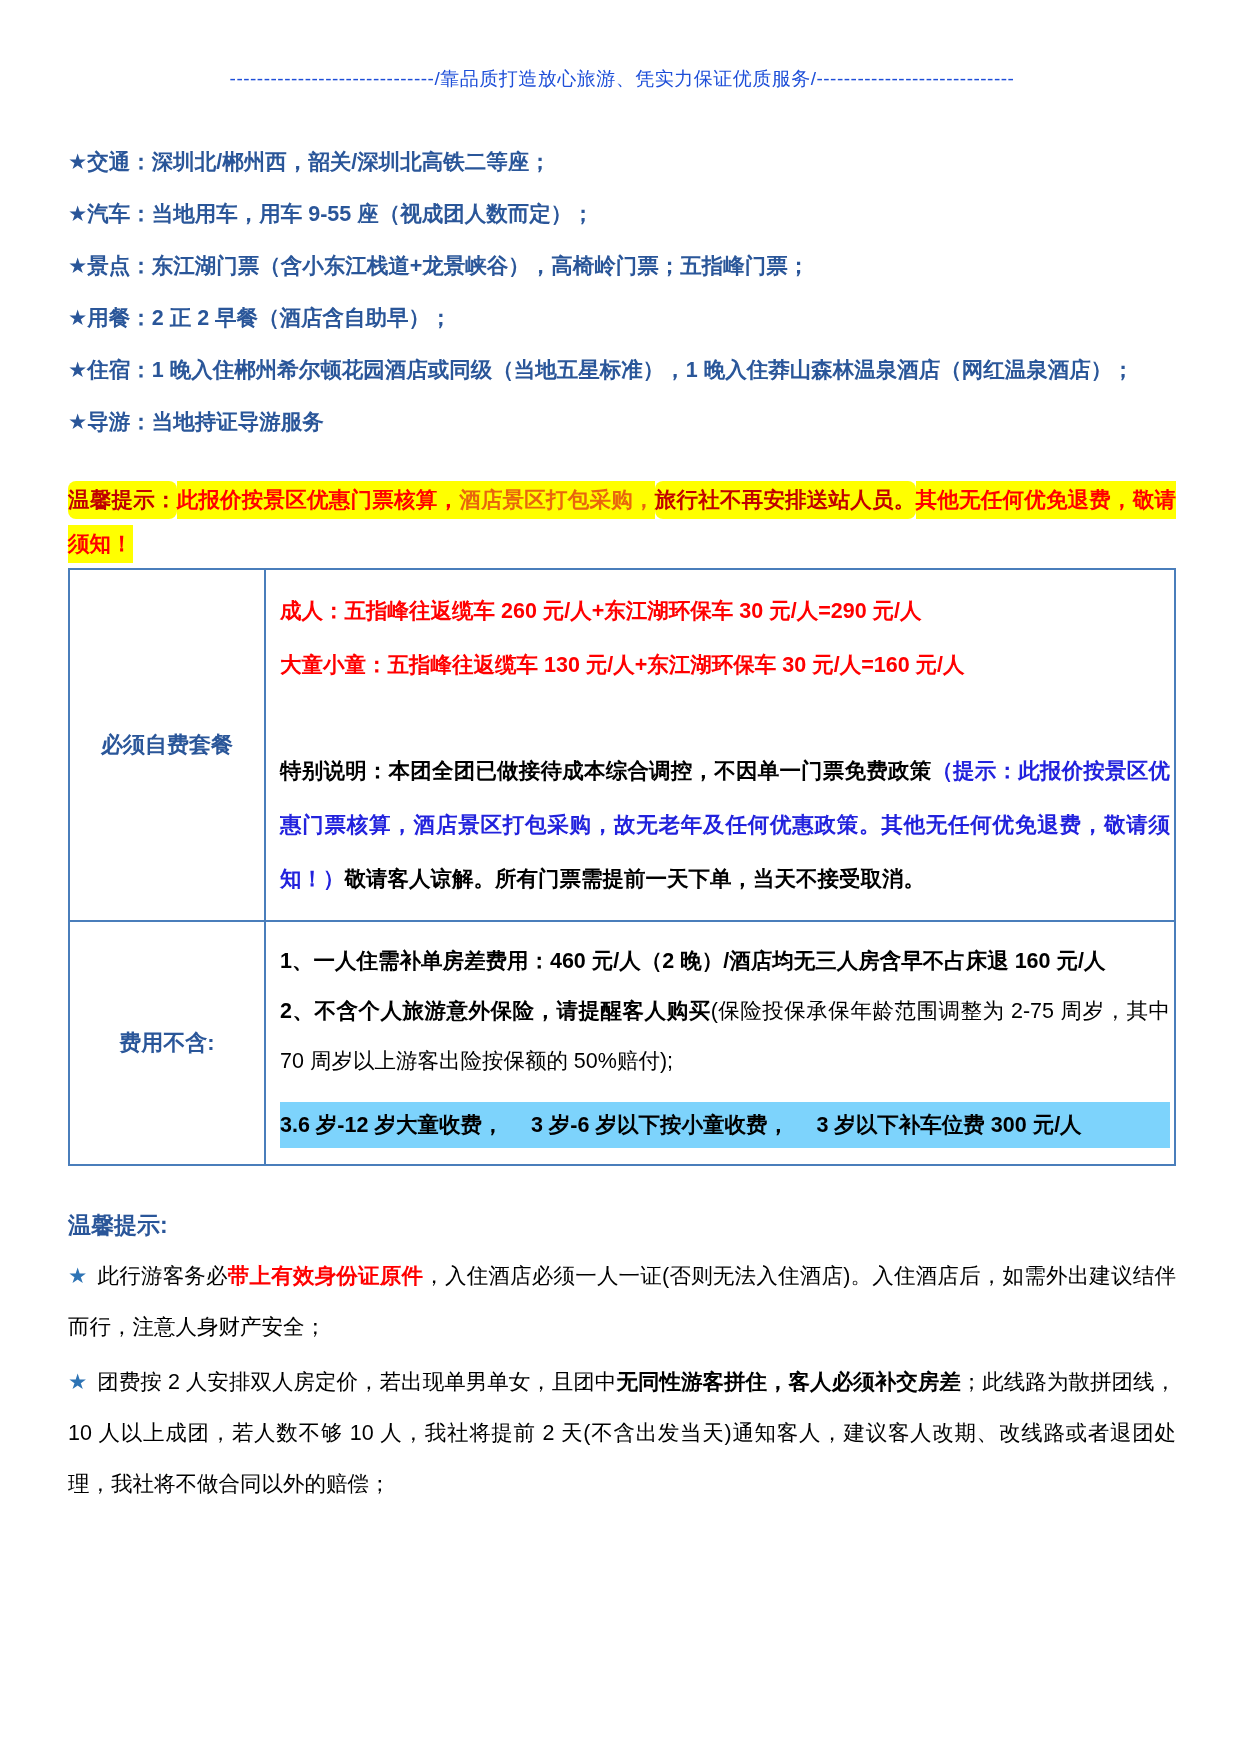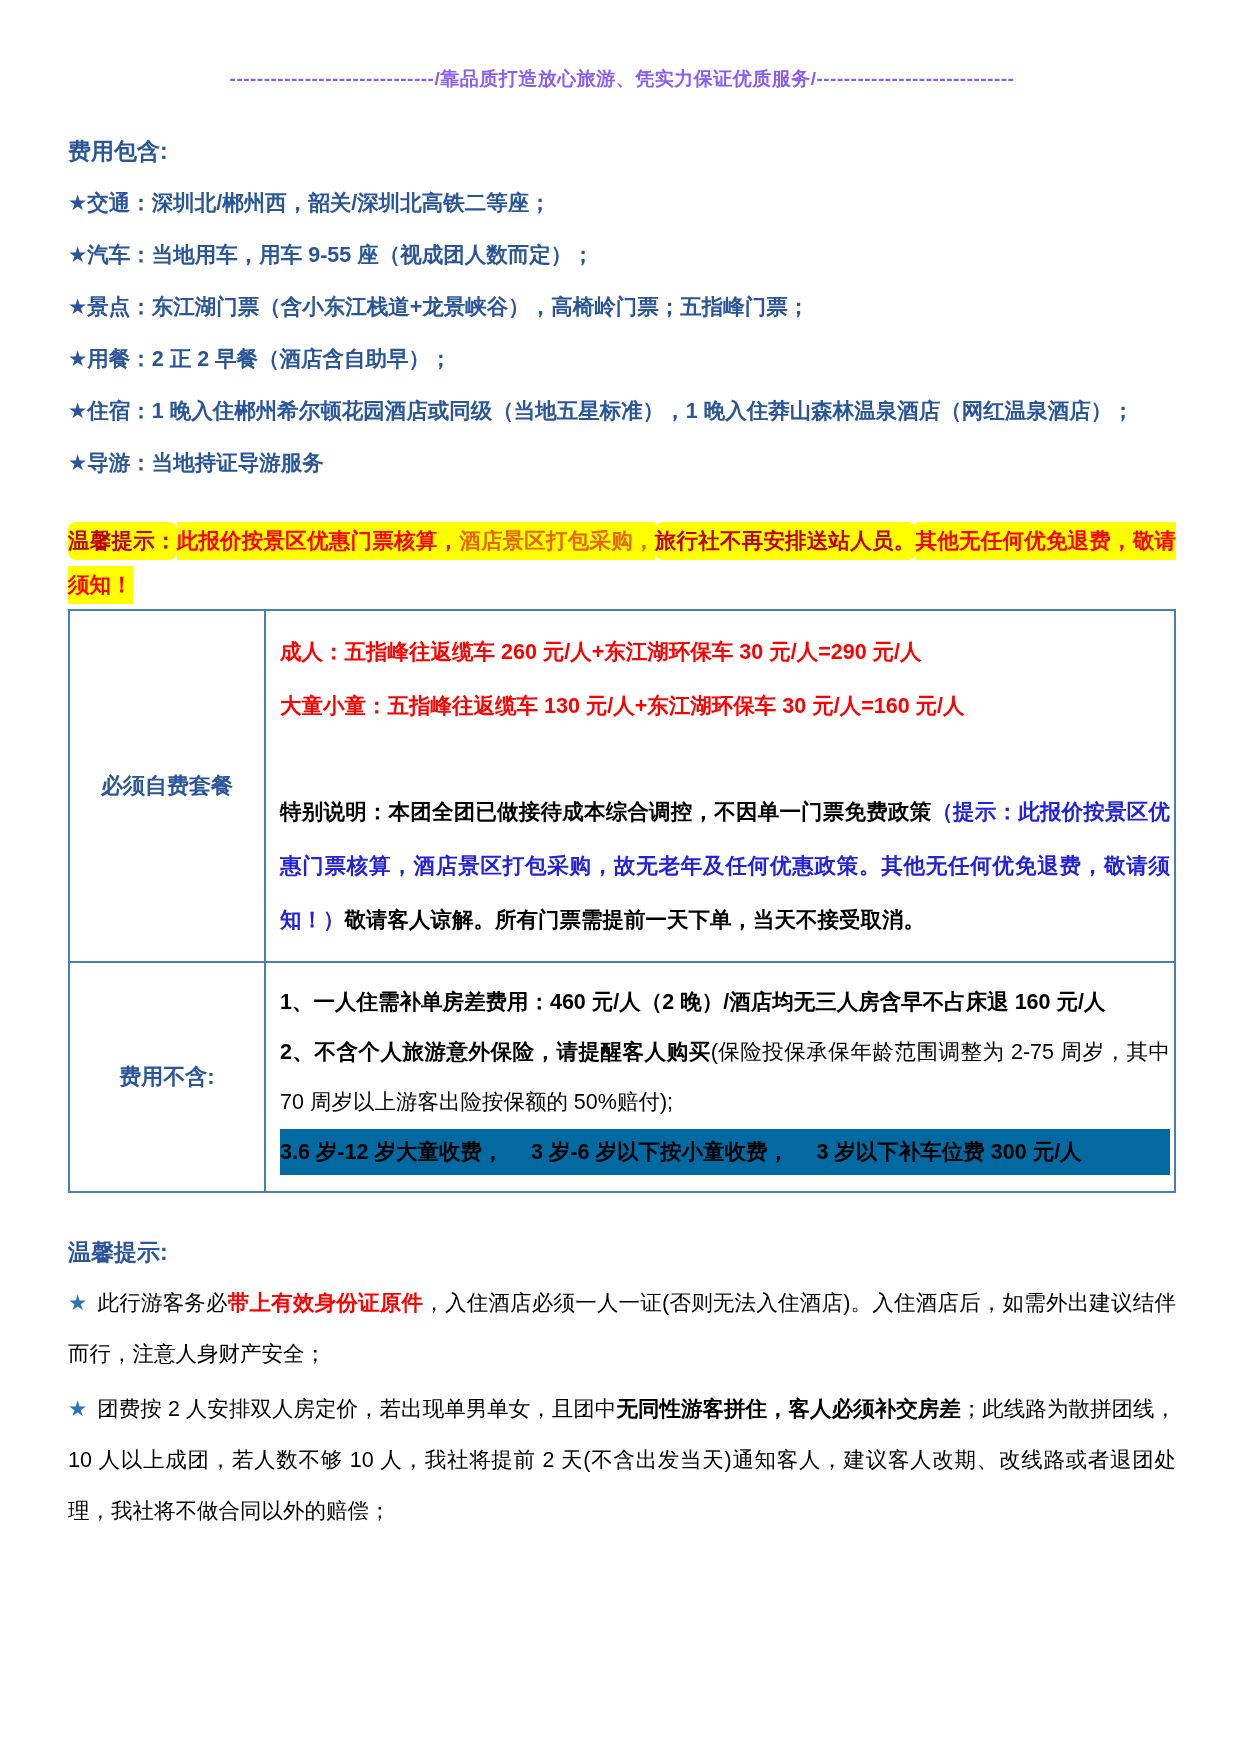--- a/index.html
+++ b/index.html
@@ -7,22 +7,22 @@
   body {
     width:1236px; min-height:1747px;
     font-family:"Liberation Sans","DejaVu Sans",sans-serif;
     color:#000000;
   }
   .page { padding:66px 60px 40px 68px; width:1236px; }
 
   
   .banner {
     text-align:center;
-    color:#8b5cf6;
-    font-weight:bold;
+    color:#1d4ed8;
+    font-weight:normal;
     font-size:19px;
     letter-spacing:0.5px;
     margin-bottom:44px;
     white-space:nowrap;
   }
 
   
   .sec-heading {
     color:#2A5699;
     font-weight:bold;
@@ -85,24 +85,24 @@
     line-height:54px;
     text-align:justify;
   }
   .blue-note { color:#2222DD; }
 
   .excl { font-size:21.5px; line-height:50px; text-align:justify; }
   .bold { font-weight:bold; }
   .hl-line {
     display:inline-block;
     width:100%;
-    background:#0369a1;
+    background:#7dd3fc;
     font-weight:bold;
     line-height:46px;
-    margin-top:2px;
+    margin-top:16px;
   }
 
   
   .body-block { margin-top:56px; }
   .body-line { font-size:21.5px; line-height:52px; }
   .tips-block { margin-top:44px; }
   .tip {
     font-size:21.5px;
     line-height:51px;
     text-align:justify;
@@ -111,21 +111,20 @@
   .star { color:#2E74B5; margin-right:10px; }
   .red-bold { color:#FF0000; font-weight:bold; }
 </style>
 </head>
 <body>
 
 <div class="page">
 
   <div class="banner">------------------------------/靠品质打造放心旅游、凭实力保证优质服务/-----------------------------</div>
 
-  <div class="sec-heading">费用包含:</div>
 
   <div class="blue-list">
     <div class="blue-item">★交通：深圳北/郴州西，韶关/深圳北高铁二等座；</div>
     <div class="blue-item">★汽车：当地用车，用车 9-55 座（视成团人数而定）；</div>
     <div class="blue-item">★景点：东江湖门票（含小东江栈道+龙景峡谷），高椅岭门票；五指峰门票；</div>
     <div class="blue-item">★用餐：2 正 2 早餐（酒店含自助早）；</div>
     <div class="blue-item">★住宿：1 晚入住郴州希尔顿花园酒店或同级（当地五星标准），1 晚入住莽山森林温泉酒店（网红温泉酒店）；</div>
     <div class="blue-item">★导游：当地持证导游服务</div>
   </div>
 

